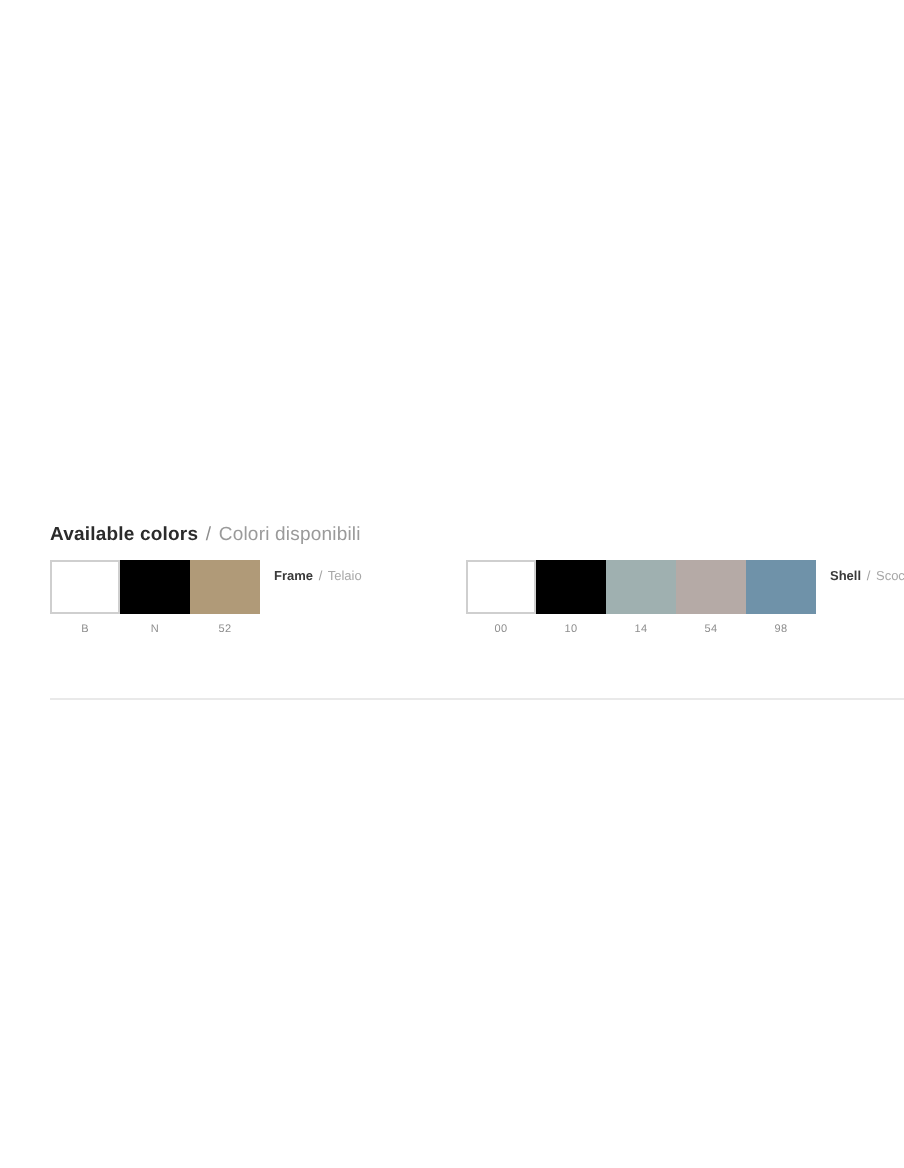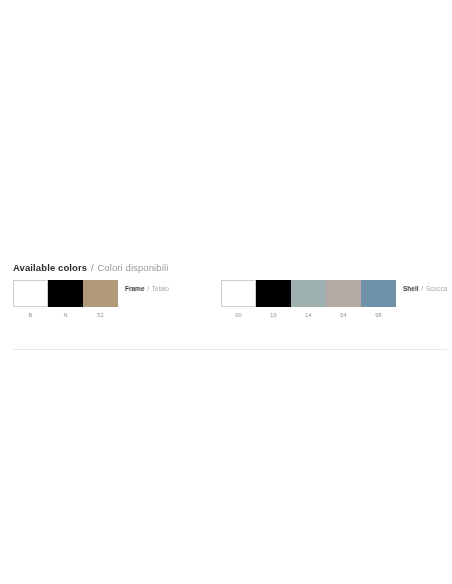--- a/index.html
+++ b/index.html
@@ -10,21 +10,21 @@
   body {
     width: 452px;
     height: 584px;
     position: relative;
     font-family: "Liberation Sans", sans-serif;
     -webkit-font-smoothing: antialiased;
   }
 
   #colors-section {
     position: absolute;
-    left: 4px;
+    left: 16px;
     top: 262px;
     width: 404px;
   }
 
   
   .section-heading {
     margin: 0 0 6px 9px;
     font-size: 9.5px;
     line-height: 12px;
     letter-spacing: 0.1px;

